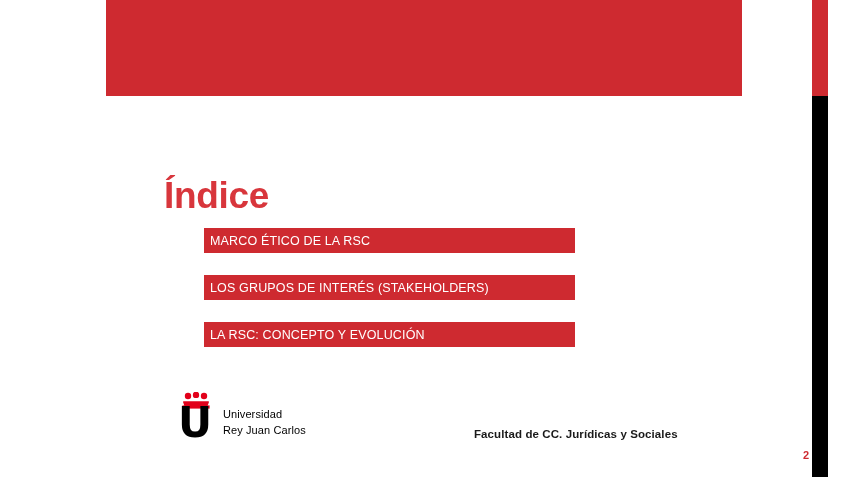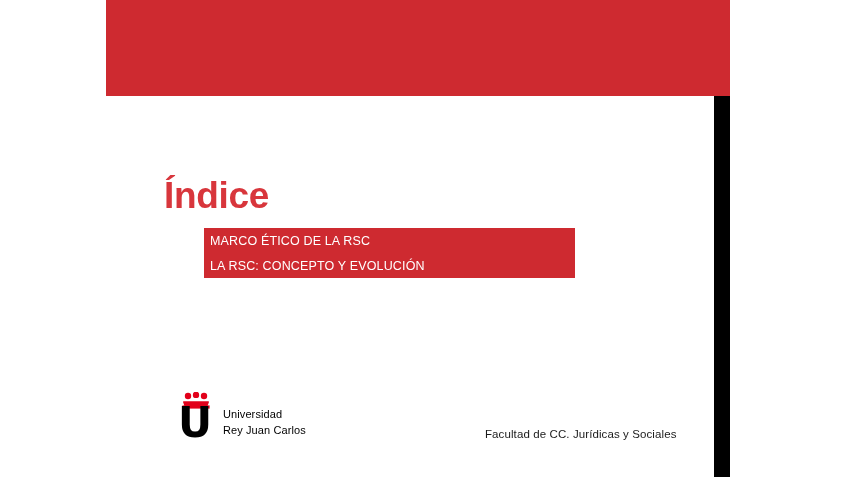--- a/index.html
+++ b/index.html
@@ -6,21 +6,21 @@
     margin: 0;
     padding: 0;
     background: #ffffff;
   }
   body {
     font-family: "Liberation Sans", sans-serif;
     -webkit-font-smoothing: antialiased;
   }
   #slide {
     position: relative;
-    width: 730px;
+    width: 828px;
     height: 477px;
     background: #ffffff;
     overflow: hidden;
   }
 
   
   #top-banner {
     position: absolute;
     left: 106px;
     top: 0;
@@ -71,21 +71,21 @@
     position: absolute;
     left: 204px;
     top: 228px;
     width: 371px;
   }
   .index-bar {
     box-sizing: border-box;
     width: 371px;
     height: 25px;
     background: #ce2a30;
-    margin-bottom: 0;
+    margin-bottom: 22px;
     display: flex;
     align-items: center;
     padding-left: 6px;
   }
   .index-bar:last-child { margin-bottom: 16px; }
   .index-bar-label {
     color: #ffffff;
     font-size: 12.5px;
     font-weight: 400;
     letter-spacing: 0.15px;
@@ -130,24 +130,24 @@
     padding-bottom: 2px;
     color: #000000;
     font-size: 11px;
     line-height: 15.5px;
     letter-spacing: 0.1px;
   }
 
   
   #footer-faculty {
     position: absolute;
-    left: 485px;
+    left: 474px;
     top: 428px;
     font-size: 11.5px;
-    font-weight: normal;
+    font-weight: bold;
     color: #1a1a1a;
     letter-spacing: 0.1px;
   }
   #slide-number {
     position: absolute;
     left: 803px;
     top: 449px;
     font-size: 11px;
     font-weight: bold;
     color: #ce2a30;
@@ -163,20 +163,23 @@
   <div id="edge-strip">
     <div id="edge-strip-red"></div>
     <div id="edge-strip-black"></div>
   </div>
 
   <div id="page-title">Índice</div>
 
   <div id="index-list">
     <div class="index-bar">
       <span class="index-bar-label">MARCO ÉTICO DE LA RSC</span>
+    </div>
+    <div class="index-bar">
+      <span class="index-bar-label">LOS GRUPOS DE INTERÉS (STAKEHOLDERS)</span>
     </div>
     <div class="index-bar">
       <span class="index-bar-label">LA RSC: CONCEPTO Y EVOLUCIÓN</span>
     </div>
   </div>
 
   <div id="urjc-logo">
     <div id="logo-mark">
       <svg id="logo-crown" viewBox="0 0 32 17">
         <circle cx="8" cy="4" r="3.2" fill="#e2001a"></circle>

